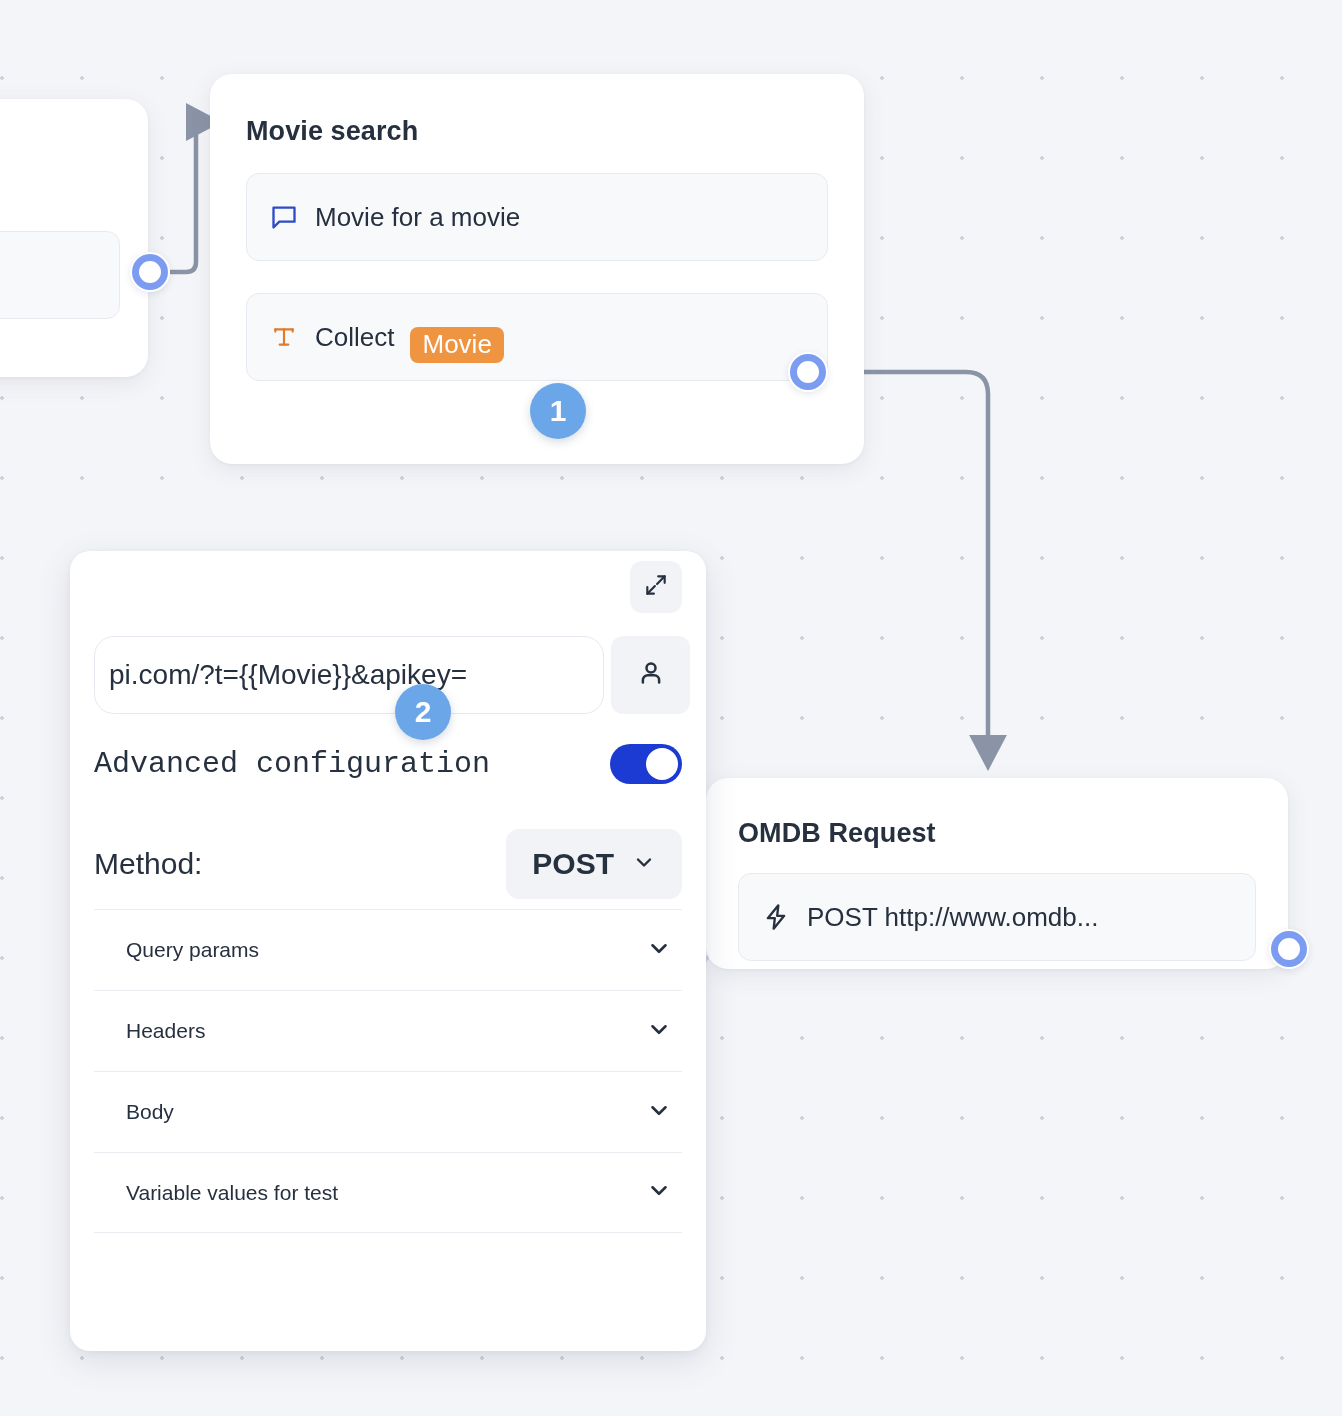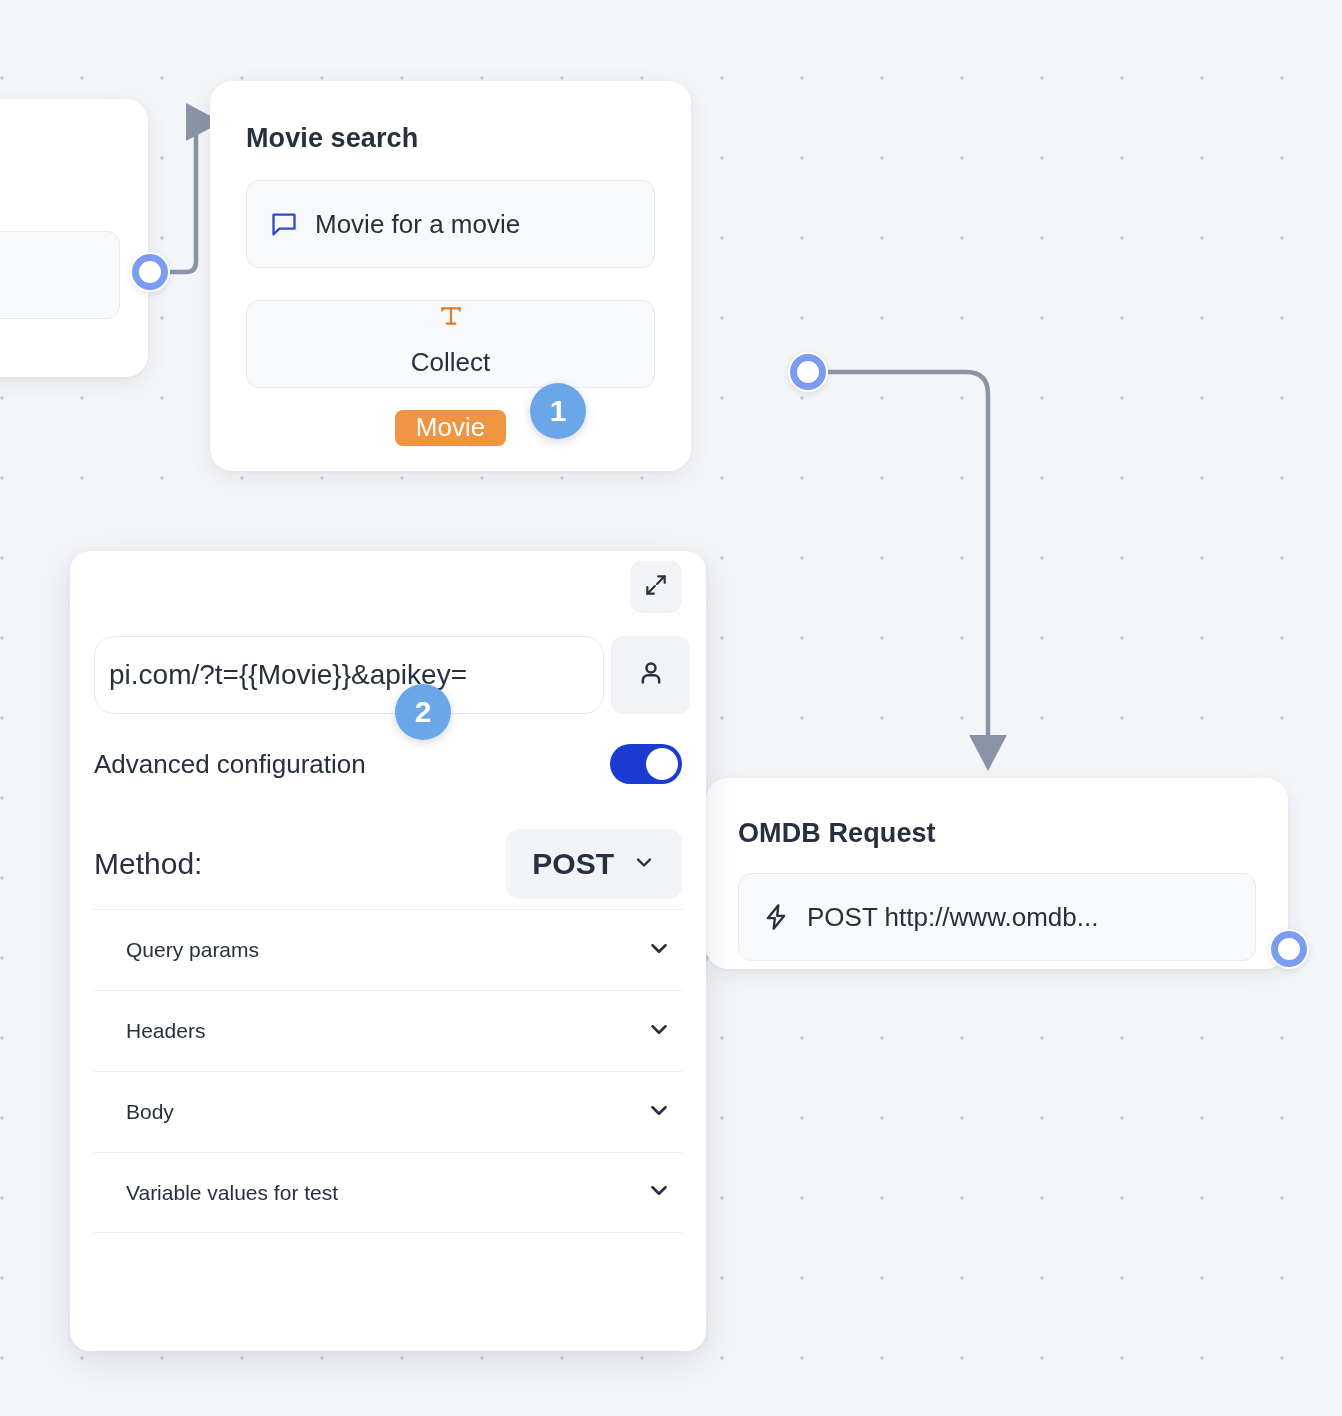--- a/index.html
+++ b/index.html
@@ -65,34 +65,34 @@
     width: 210px;
     height: 88px;
     background: #f8f9fb;
     border: 1px solid #e7eaf0;
     border-radius: 13px;
   }
 
   
   #node-movie {
     left: 210px;
-    top: 81px;
-    width: 481px;
+    top: 74px;
+    width: 654px;
     height: 390px;
     padding: 42px 36px;
   }
   #node-movie .node-title { margin-bottom: 26px; }
-  #node-movie .node-row + .node-row { margin-top: 32px; flex-direction: column; }
+  #node-movie .node-row + .node-row { margin-top: 32px; }
 
   .chip {
     display: inline-block;
     background: #ef9440;
     color: #ffffff;
     border-radius: 8px;
-    padding: 4px 21px 6px;
+    padding: 4px 12px 6px;
     font-size: 26px;
     line-height: 1;
     margin-top: 16px;
   }
 
   
   #node-omdb {
     left: 706px;
     top: 778px;
     width: 582px;
@@ -201,21 +201,21 @@
   }
 
   .adv-row {
     position: absolute;
     left: 24px; top: 193px;
     width: 588px;
     display: flex;
     align-items: center;
     justify-content: space-between;
   }
-  .adv-label { font-size: 26px; color: #26303f; }
+  .adv-label { font-size: 30px; color: #26303f; font-family: Liberation Mono, monospace; }
   .switch {
     width: 72px; height: 40px;
     border-radius: 20px;
     background: #1c3bd3;
     position: relative;
     cursor: pointer;
   }
   .switch::after {
     content: "";
     position: absolute;

